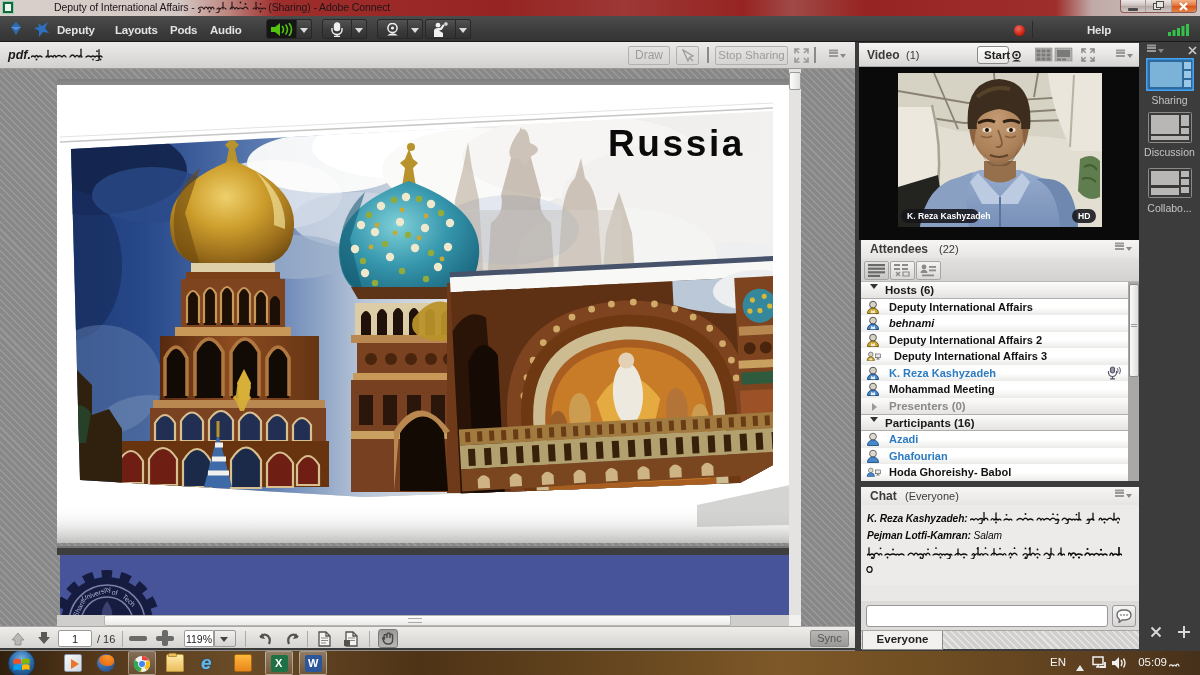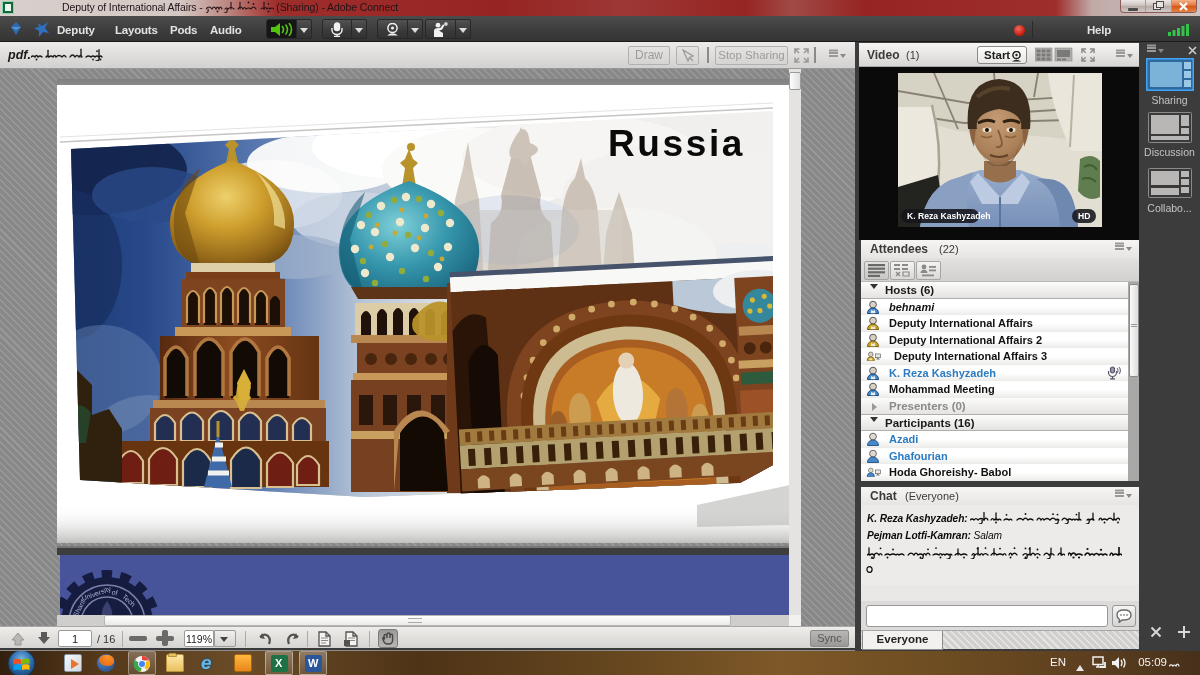--- a/index.html
+++ b/index.html
@@ -6,21 +6,21 @@
 html,body { width:1200px; height:675px; overflow:hidden; font-family:"Liberation Sans",sans-serif; }
 body { position:relative; background:#3c3c3c; }
 .abs { position:absolute; }
 
 
 #titlebar { left:0; top:0; width:1200px; height:16px;
   background:linear-gradient(90deg,#d8d0cc 0%,#d4c8c4 15%,#bd8680 19%,#9e2e2c 23%,#962422 42%,#9c3836 52%,#962422 62%,#a04a47 66%,#962422 72%,#9e2e2c 88%,#c0aaa7 91%,#cfc4c1 100%);
   font-size:10.5px; letter-spacing:-0.1px; color:#201418; }
 #titlebar .ticon { position:absolute; left:2px; top:1px; width:12px; height:13px; background:#17663c; border:1px solid #8fd3ac; }
 #titlebar .ticon:before { content:""; position:absolute; left:2px; top:2px; width:6px; height:7px; background:#e8f8ee; }
-#titlebar .ttext { position:absolute; left:18px; top:1px; white-space:nowrap;padding-left:44px; }
+#titlebar .ttext { position:absolute; left:10px; top:1px; white-space:nowrap;padding-left:44px; }
 .winbtns { position:absolute; left:1120px; top:0; width:77px; height:13px; border:1px solid #8a5a58; border-top:none; border-radius:0 0 4px 4px; background:linear-gradient(180deg,#ece7e5,#cdc3c0 45%,#b5a8a5 50%,#d2c9c6); display:flex; }
 .winbtn { flex:1; position:relative; border-right:1px solid #a89a97; color:#555; font-size:9px; text-align:center; line-height:11px; font-weight:bold; }
 .winbtn.close { background:linear-gradient(180deg,#f2b287,#e4763c 45%,#d4541c 50%,#e4833f); border-radius:0 0 4px 0; border-right:none; color:#fff; }
 
 
 #menubar { left:0; top:16px; width:1200px; height:26px;
   background:linear-gradient(180deg,#4c4c4c,#3d3d3d 55%,#343434); border-bottom:1px solid #1a1a1a; color:#ececec; }
 #menubar .menu { position:absolute; top:8px; font-weight:bold; font-size:11.5px; letter-spacing:-0.2px; color:#e2e2e2; }
 .mbtn { position:absolute; top:3px; height:20px; border-radius:3px 0 0 3px; background:linear-gradient(180deg,#525252,#3a3a3a 60%,#323232); border:1px solid #282828; }
 .mbtn.on { background:#161616; }
@@ -668,21 +668,21 @@
           <path d="M3 8 V4 q0-1.5 1.5-1.5 q1.5 0 1.5 1.5 M6 6 V2.5 q0-1.5 1.5-1.5 q1.5 0 1.5 1.5 V6 M9 6 V3.5 q0-1.3 1.3-1.3 q1.3 0 1.3 1.3 V8 q0 4-4 4 h-1 q-3 0-4-3 l-1-3 q1.5-1 2.5 0.5" fill="none" stroke="#484846" stroke-width="1.4"></path>
         </svg>
     </div>
     <div id="syncbtn">Sync</div>
   </div>
 </div>
 <div id="videopod" class="abs">
   <div class="podheader" style="width:281px;">
     <span style="position:absolute;left:8px;top:5px;">Video</span>
     <span style="position:absolute;left:47px;top:6px;font-weight:normal;font-size:11px;">(1)</span>
-    <div class="abs" style="left:118px;top:3px;width:50px;height:18px;background:linear-gradient(180deg,#fdfdfb,#e8e7e5);border:1px solid #8a8a88;border-radius:3px;font-size:11.5px;font-weight:bold;color:#222;text-align:left;line-height:17px;padding-left:6px;">Start</div>
+    <div class="abs" style="left:118px;top:3px;width:32px;height:18px;background:linear-gradient(180deg,#fdfdfb,#e8e7e5);border:1px solid #8a8a88;border-radius:3px;font-size:11.5px;font-weight:bold;color:#222;text-align:left;line-height:17px;padding-left:6px;">Start</div>
     <svg class="abs" style="left:152px;top:8px;" width="16" height="11" viewBox="0 0 16 11">
       <circle cx="5.5" cy="4" r="3.6" fill="none" stroke="#222" stroke-width="1.5"></circle>
         <circle cx="5.5" cy="4" r="1.2" fill="#222"></circle>
         <path d="M1 10.5 q4.5-3.5 9 0 Z" fill="#222"></path>
     </svg>
     <svg class="abs" style="left:176px;top:4px;" width="40" height="16" viewBox="0 0 40 16">
       <g fill="#b0afad" stroke="#8a8a88" stroke-width="0.6">
         <rect x="0" y="1" width="17" height="13"></rect>
           <rect x="20" y="1" width="17" height="13"></rect>
       </g>
@@ -833,29 +833,29 @@
             <rect x="9" y="5.5" width="7" height="1.8"></rect>
             <rect x="2" y="10.5" width="12" height="1.8"></rect>
           </g>
         </svg>
     </div>
   </div>
   <div id="attlist">
     <div class="secrow"><span class="tri-d"></span>Hosts (6)</div>
     <div class="arow">
         <svg class="aicon" viewBox="0 0 15 14" width="15" height="14">
-          <use href="#hosticonblue"></use>
-        </svg>
-        <span class="nm" style="font-style:italic;">behnami</span>
+          <use href="#hosticon"></use>
+        </svg>
+        <span class="nm">Deputy International Affairs</span>
       </div>
     <div class="arow">
         <svg class="aicon" viewBox="0 0 15 14" width="15" height="14">
-          <use href="#hosticon"></use>
-        </svg>
-        <span class="nm">Deputy International Affairs</span>
+          <use href="#hosticonblue"></use>
+        </svg>
+        <span class="nm" style="font-style:italic;">behnami</span>
       </div>
     <div class="arow">
         <svg class="aicon" viewBox="0 0 15 14" width="15" height="14">
           <use href="#hosticon"></use>
         </svg>
         <span class="nm">Deputy International Affairs 2</span>
       </div>
     <div class="arow">
         <svg class="aicon" viewBox="0 0 22 14" width="22" height="14">
           <use href="#hosticon"></use>

